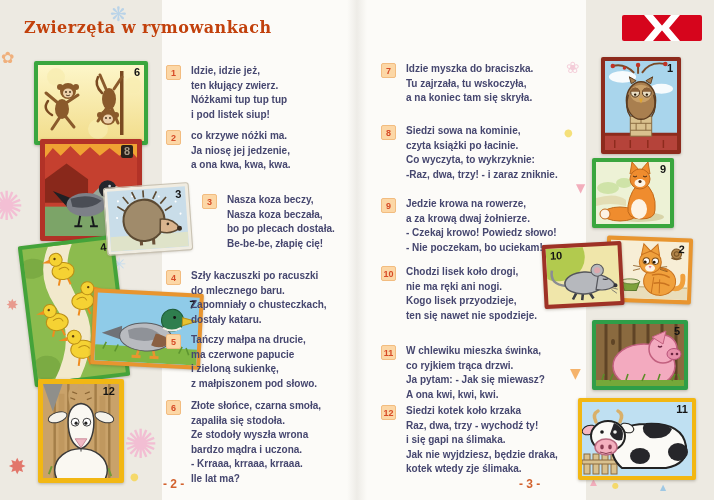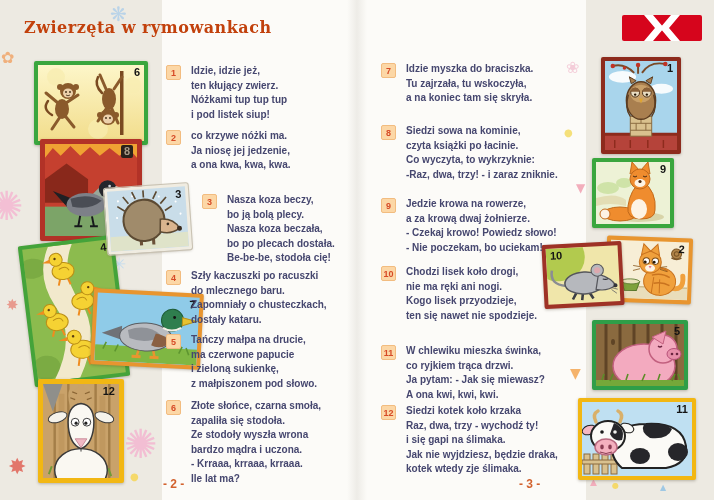--- a/index.html
+++ b/index.html
@@ -387,24 +387,23 @@
     <div class="lines">
         <div>co krzywe nóżki ma.</div>
         <div>Ja niosę jej jedzenie,</div>
         <div>a ona kwa, kwa, kwa.</div>
       </div>
   </section>
   <section class="verse" style="left:202px;top:193px">
     <span class="badge">3</span>
     <div class="lines">
         <div>Nasza koza beczy,</div>
-        <div>bo ją bolą plecy.</div>
         <div>Nasza koza beczała,</div>
         <div>bo po plecach dostała.</div>
-        <div>Be-be-be, stodoła cię!</div>
+        <div>Be-be-be, złapię cię!</div>
       </div>
   </section>
   <section class="verse" style="left:166px;top:269px">
     <span class="badge">4</span>
     <div class="lines">
         <div>Szły kaczuszki po racuszki</div>
         <div>do mlecznego baru.</div>
         <div>Zapomniały o chusteczkach,</div>
         <div>dostały kataru.</div>
       </div>

